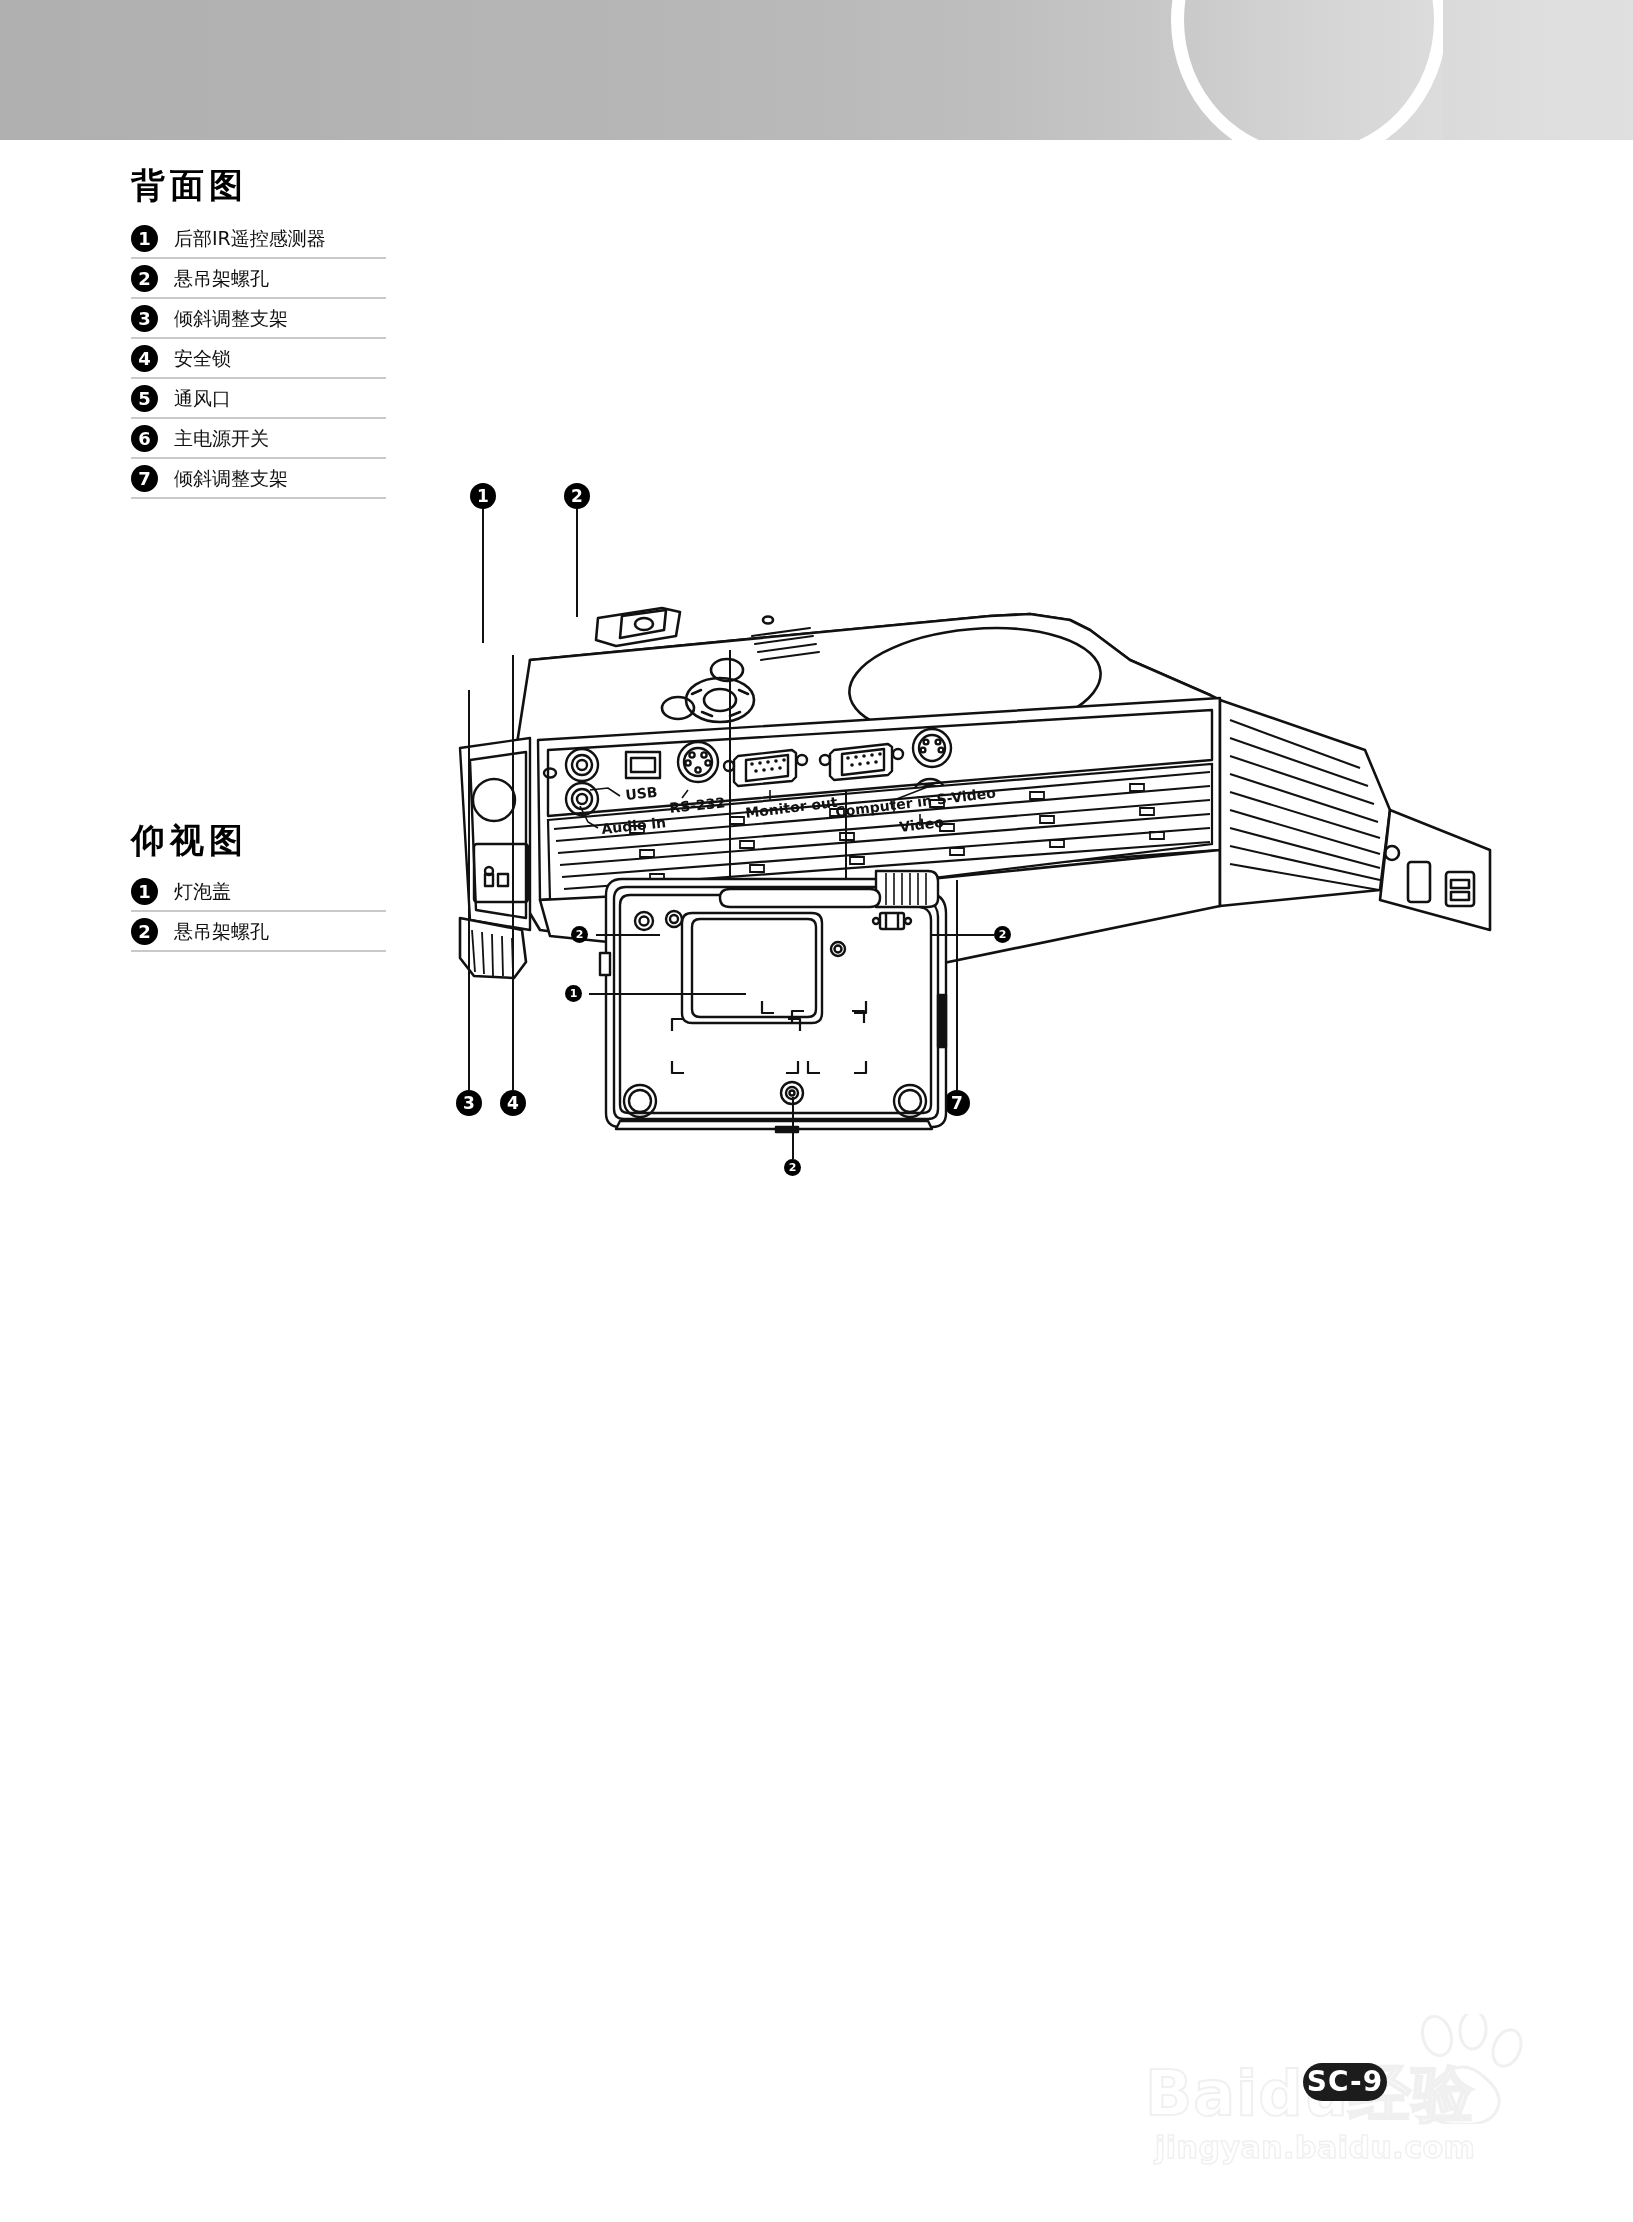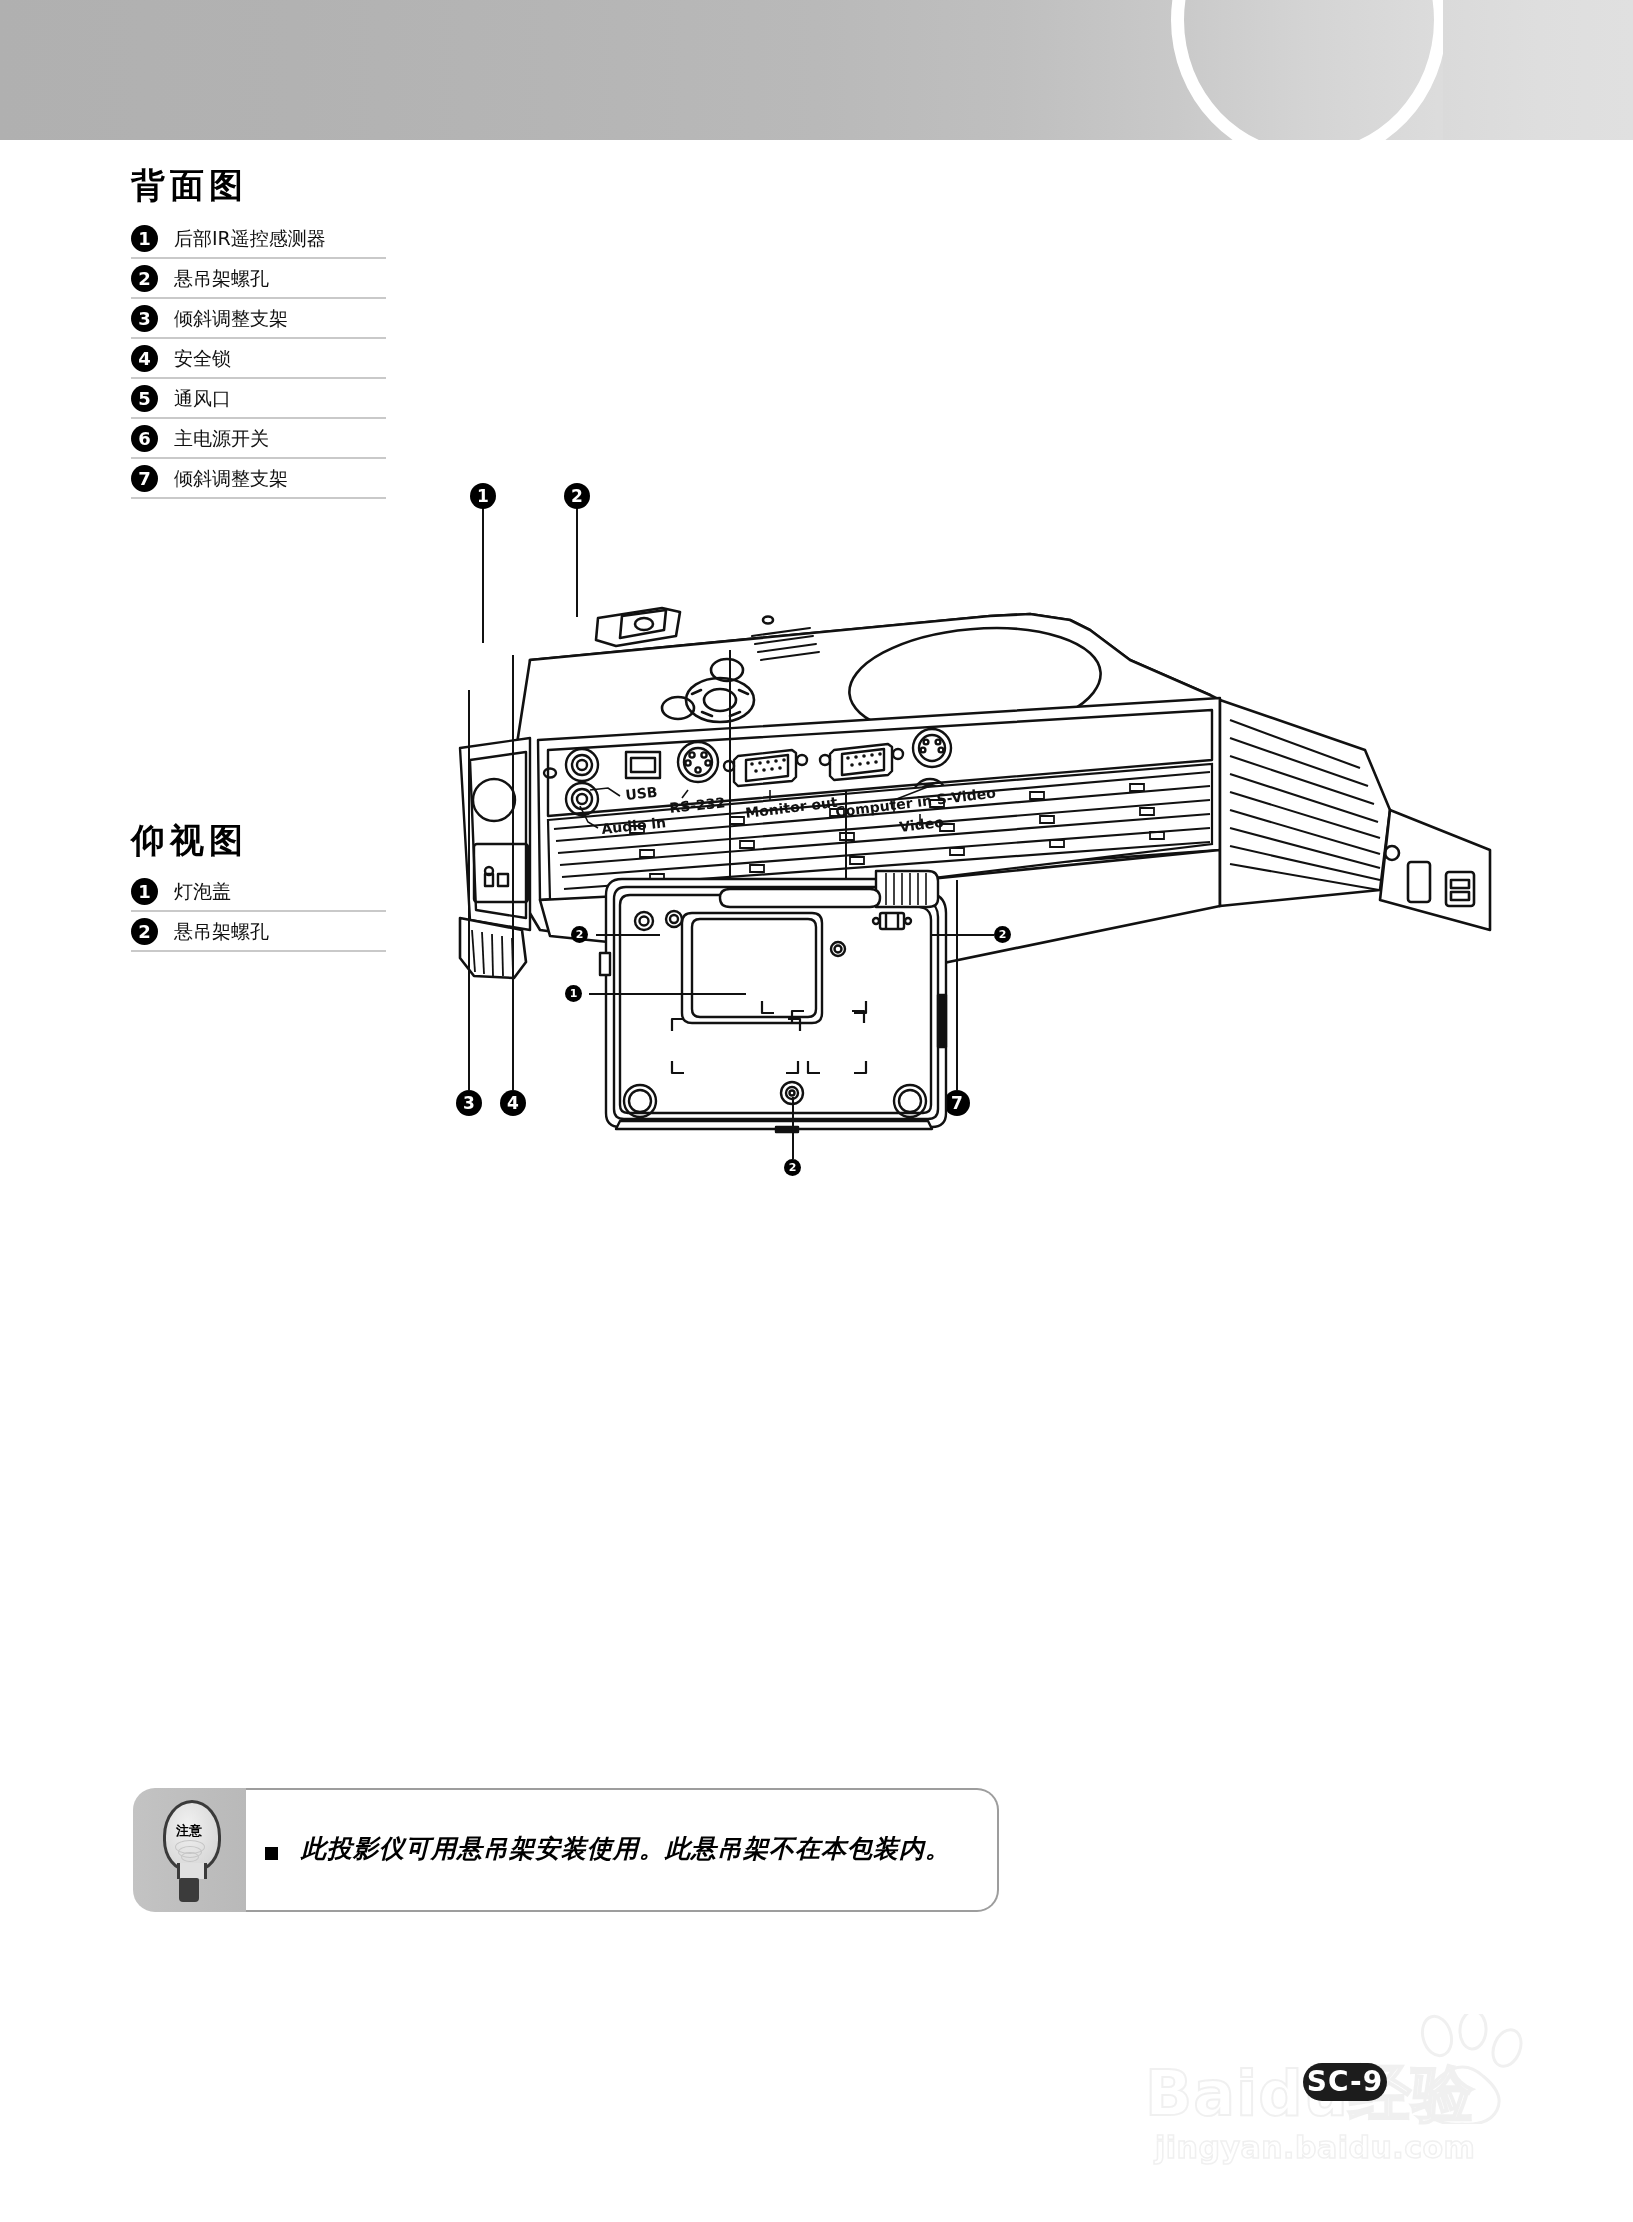--- a/index.html
+++ b/index.html
@@ -636,36 +636,20 @@
 
   <div class="lead h" style="left:932px; top:934px; width:62px;"></div>
   <div class="callout sm" style="left:994px; top:926px;">2</div>
 
   <div class="lead h" style="left:589px; top:993px; width:157px;"></div>
   <div class="callout sm" style="left:565px; top:985px;">1</div>
 
   <div class="lead v" style="left:792px; top:1097px; height:62px;"></div>
   <div class="callout sm" style="left:784px; top:1159px;">2</div>
 
-  <div class="note">
-    <div class="note-body"></div>
-    <div class="note-iconbox">
-      <div class="bulb">
-        <div class="bulb-glass"></div>
-        <div class="bulb-ring" style="left:18px; top:40px; width:28px; height:12px;"></div>
-        <div class="bulb-ring" style="left:21px; top:46px; width:22px; height:10px;"></div>
-        <div class="bulb-ring" style="left:24px; top:52px; width:16px; height:8px;"></div>
-        <div class="bulb-neck"></div>
-        <div class="bulb-base"></div>
-        <div class="bulb-text">注意</div>
-      </div>
-    </div>
-    <div class="note-bullet"></div>
-    <div class="note-text">此投影仪可用悬吊架安装使用。此悬吊架不在本包装内。</div>
-  </div>
 
   <div class="watermark">
     <div class="wm-main">Baidu经验</div>
     <div class="wm-sub">jingyan.baidu.com</div>
     <svg class="wm-paw" width="150" height="110" viewBox="0 0 150 110" xmlns="http://www.w3.org/2000/svg">
       <g fill="none" stroke="#f0f0f0" stroke-width="3">
         <ellipse cx="44" cy="22" rx="14" ry="20" transform="rotate(-16 44 22)"></ellipse>
         <ellipse cx="80" cy="16" rx="13" ry="19" transform="rotate(4 80 16)"></ellipse>
         <ellipse cx="114" cy="34" rx="13" ry="19" transform="rotate(22 114 34)"></ellipse>
         <path d="M48 62 q22 -18 42 0 q22 18 14 34 q-8 16 -35 14 q-27 2 -35 -14 q-8 -16 14 -34 Z"></path>

